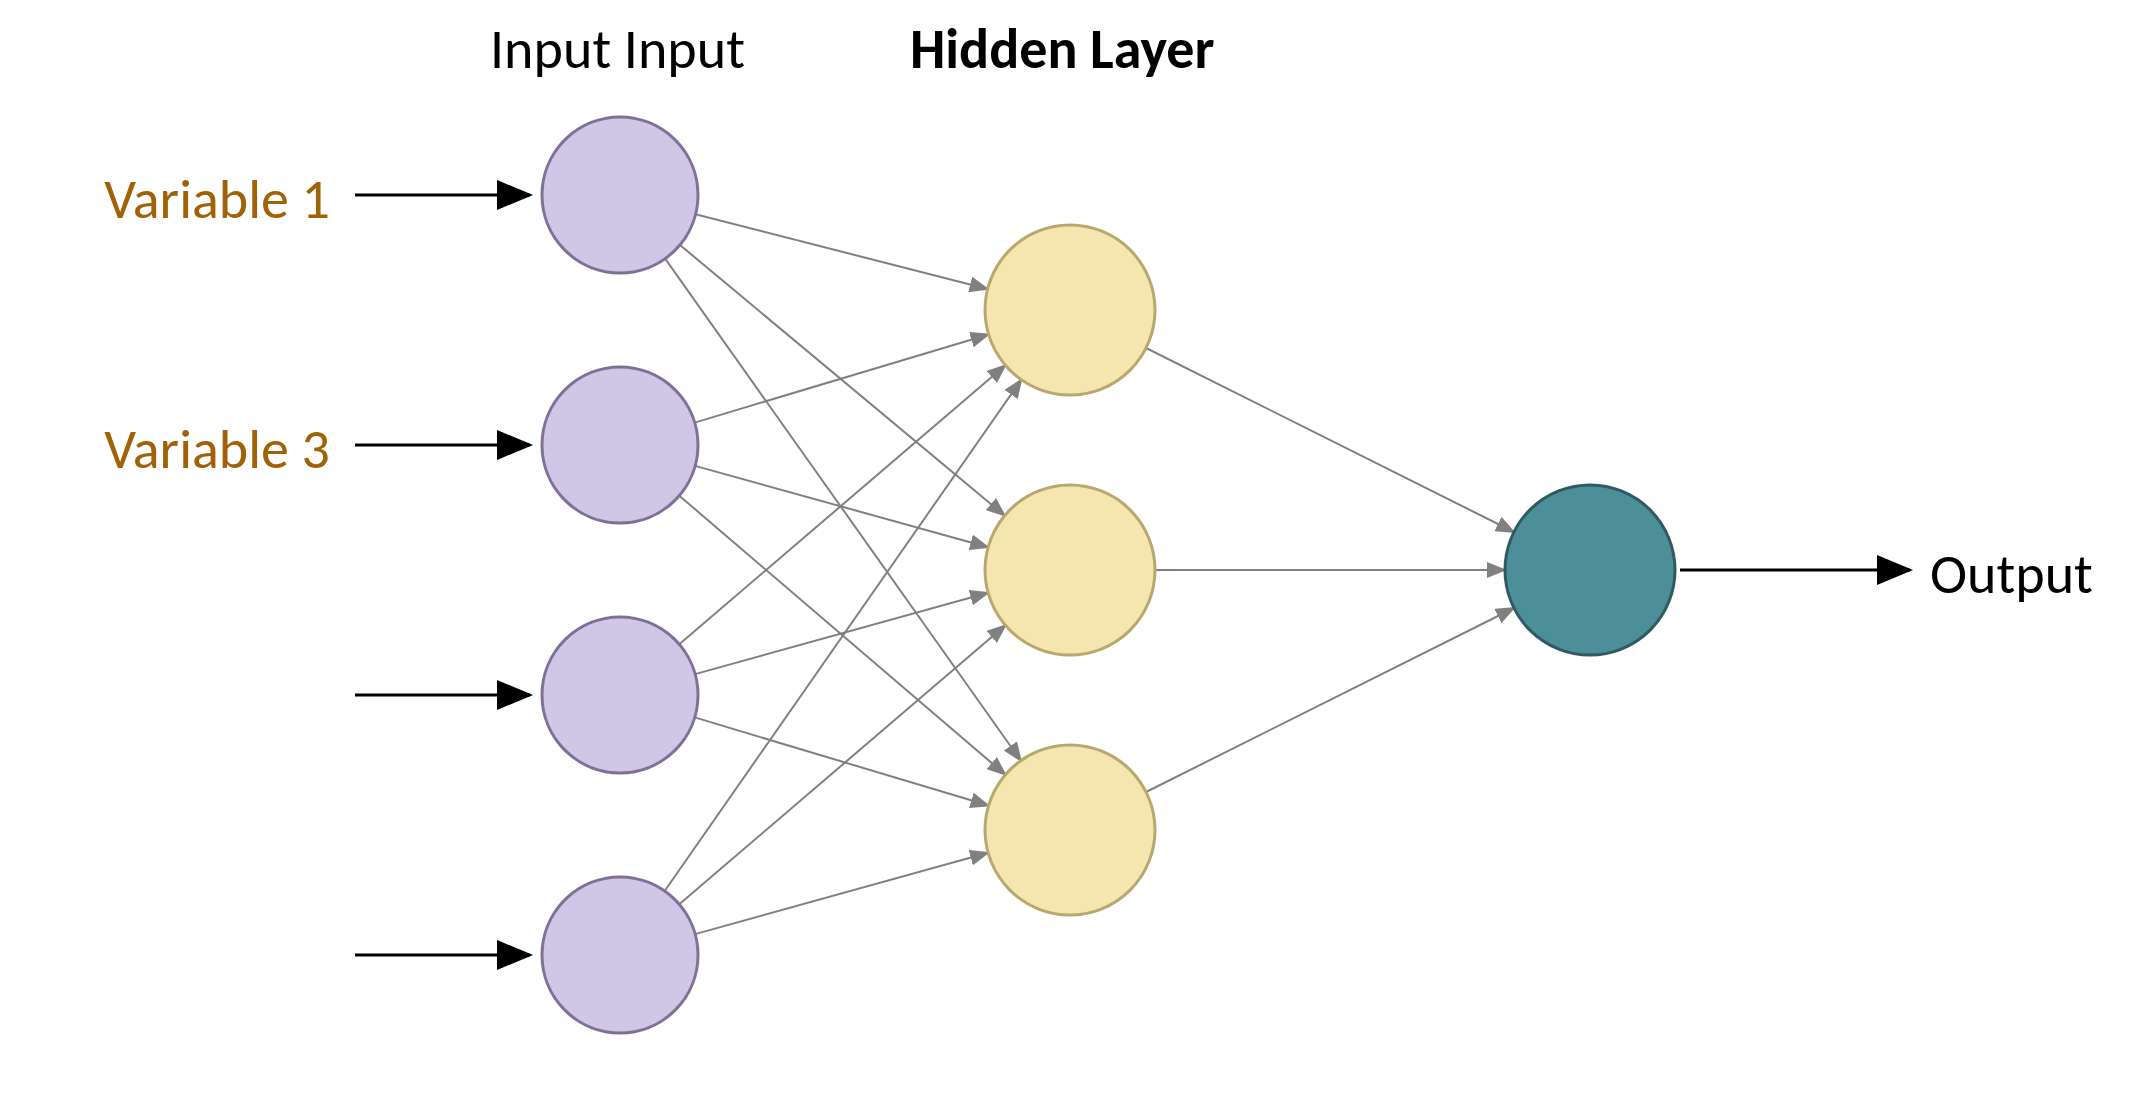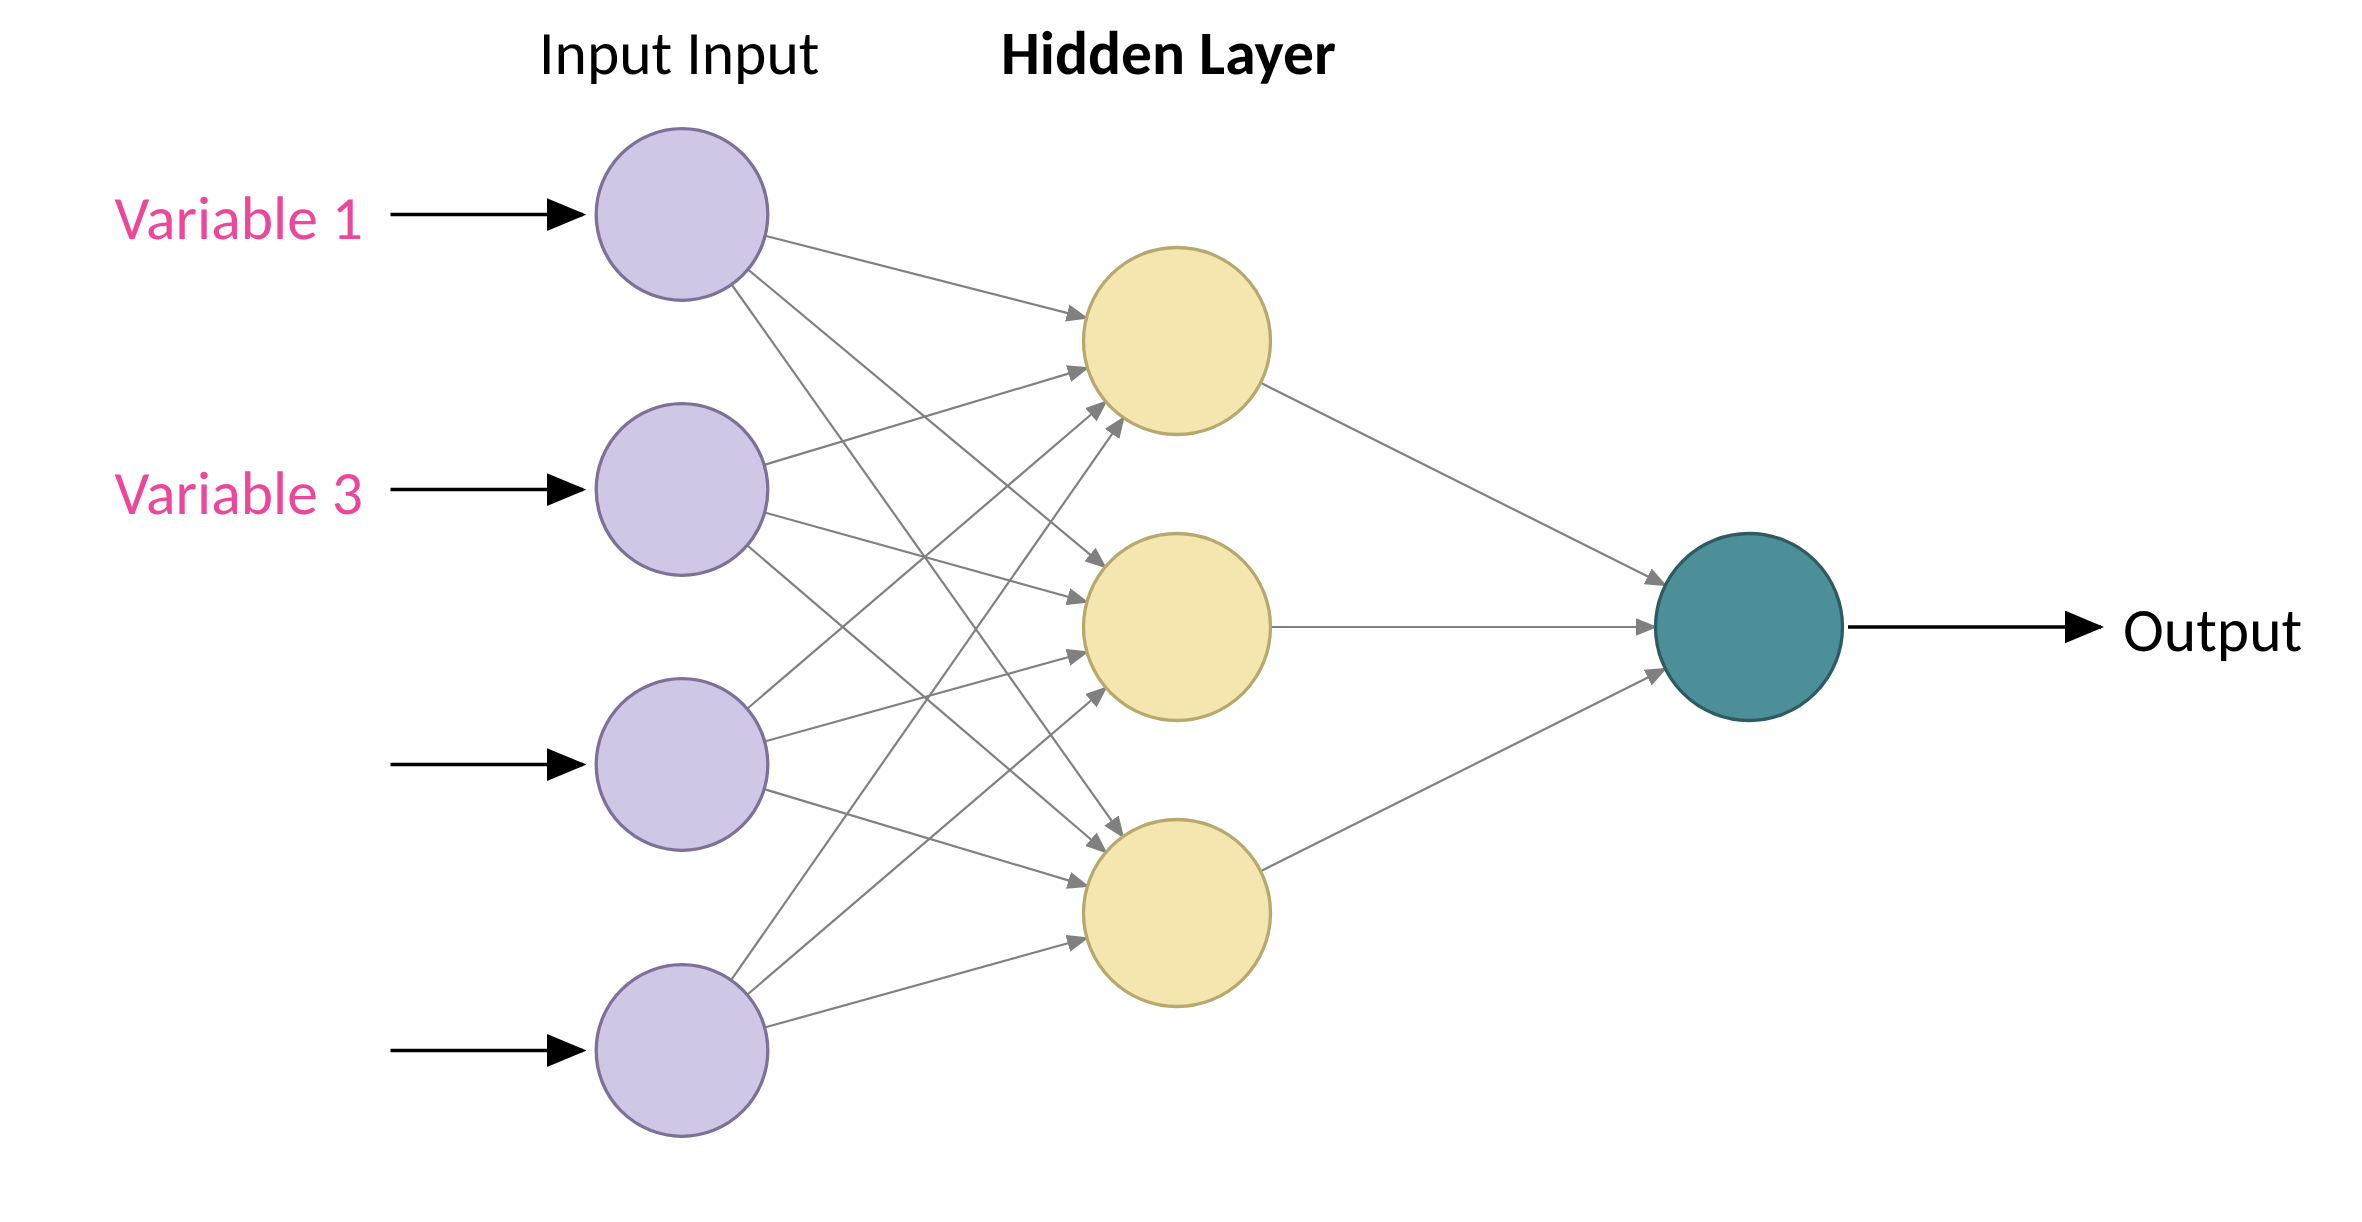--- a/index.html
+++ b/index.html
@@ -28,21 +28,21 @@
     }
     .layer-header {
       position: absolute;
       font-size: 56px;
       color: #000;
       font-weight: 400;
     }
     .variable-label {
       position: absolute;
       font-size: 56px;
-      color: #ec4899;
+      color: #a16207;
       font-weight: 400;
       text-align: right;
     }
     .output-label {
       position: absolute;
       font-size: 56px;
       color: #000;
       font-weight: 400;
     }
   </style>

